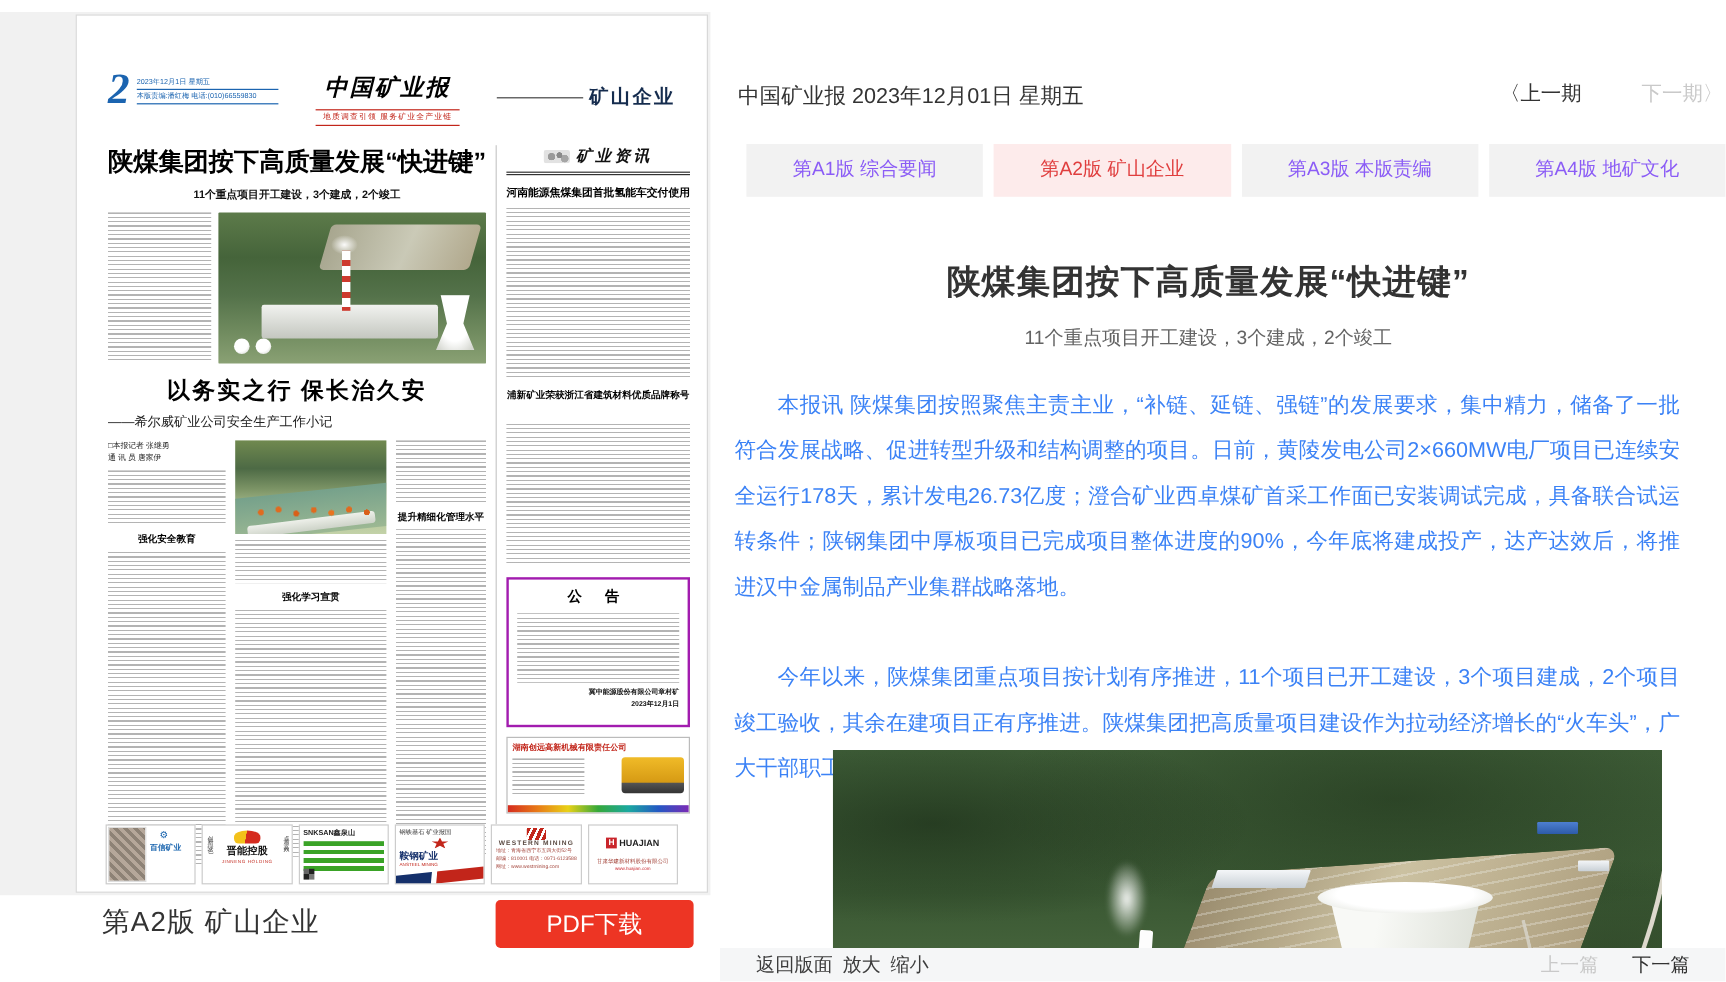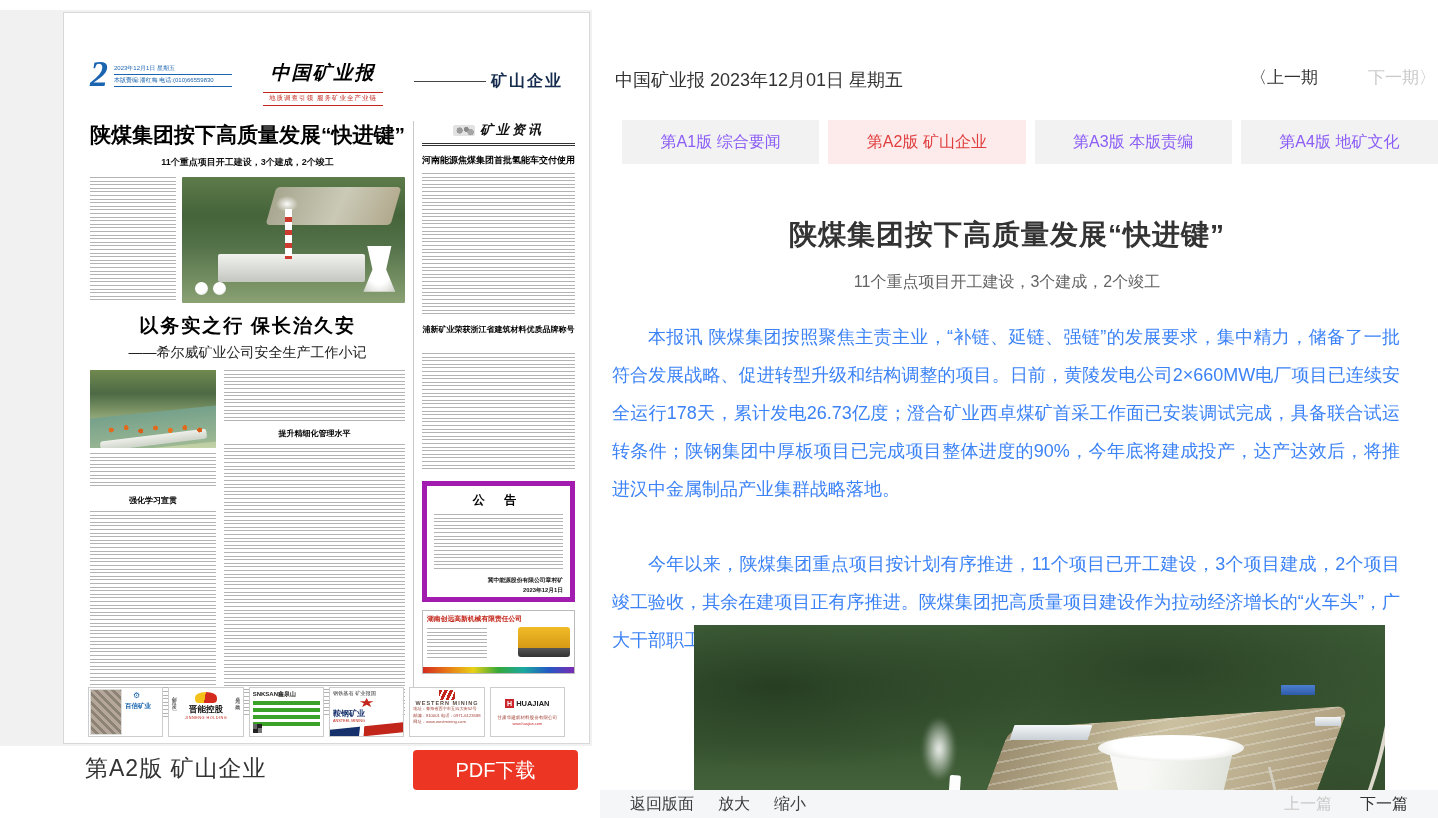--- a/index.html
+++ b/index.html
@@ -47,21 +47,21 @@
   .p1-smoke { position:absolute; bottom:72%; left:42%; width:22px; height:16px; border-radius:50%;
     background:radial-gradient(rgba(255,255,255,.95), rgba(255,255,255,0) 72%); }
   .p1-tower { position:absolute; bottom:9%; right:3%; width:38px; height:46px;
     background:radial-gradient(ellipse at 50% 25%, #ffffff 55%, #d4d6cf 85%);
     clip-path:polygon(18% 0,82% 0,68% 52%,92% 100%,8% 100%,32% 52%); }
   .p1-tank { position:absolute; bottom:6%; width:13px; height:13px; border-radius:50%;
     background:radial-gradient(circle at 40% 35%, #fff 55%, #c9ccc4); }
 
   .np-art2-title { font-family:"Liberation Serif", serif; font-size:19px; font-weight:bold; color:#000;
     text-align:center; letter-spacing:2px; margin-top:10px; white-space:nowrap; }
-  .np-art2-sub { font-size:14px; color:#222; text-align:center; margin:5px 0 8px; }
+  .np-art2-sub { font-size:11px; color:#222; text-align:left; margin:5px 0 8px; }
   .np-3col { display:flex; gap:8px; height:352px; }
   .np-3col .c1 { width:98px; } .np-3col .c2 { width:126px; } .np-3col .c3 { flex:1; }
   .np-byline { font-size:6.5px; color:#222; line-height:1.5; margin-bottom:5px; }
   .np-crosshead { font-size:8px; font-weight:bold; color:#000; text-align:center; margin:6px 0 5px; }
   .np-photo2 { position:relative; height:78px; overflow:hidden;
     background:linear-gradient(180deg,#70894f 0%,#4d6a45 30%,#7c9466 52%,#a9bd8f 72%,#c3d2a8 100%); }
   .p2-water { position:absolute; bottom:0; left:0; right:0; height:46%; transform:skewY(-6deg);
     background:linear-gradient(180deg,#76a18b,#9cb893); }
   .p2-walk { position:absolute; bottom:4%; left:8%; width:85%; height:13%; transform:rotate(-7deg);
     background:linear-gradient(#eef0ea,#cdd3c8); border-radius:3px; }
@@ -78,21 +78,21 @@
     border-bottom:3px double #333; padding-bottom:4px; margin-bottom:8px; }
   .np-banner .orn { width:22px; height:11px; border-radius:2px;
     background:radial-gradient(circle at 30% 50%, #9a9a9a 18%, transparent 20%),
       radial-gradient(circle at 60% 40%, #8a8a8a 16%, transparent 18%),
       radial-gradient(circle at 80% 65%, #a5a5a5 16%, transparent 18%), #e2e2e2; }
   .np-banner .txt { font-family:"Liberation Serif", serif; font-style:italic; font-weight:bold;
     font-size:13px; color:#111; letter-spacing:3px; }
   .np-rhead { font-family:"Liberation Serif", serif; font-weight:bold; color:#000; text-align:center;
     font-size:9px; white-space:nowrap; margin-bottom:6px; }
   .np-rhead.second { font-size:8px; margin:9px 0 18px; }
-  .np-notice { border:5px solid #a21caf; padding:6px 7px 1px; margin-top:10px; }
+  .np-notice { border:2px solid #a21caf; padding:6px 7px 11px; margin-top:10px; }
   .np-notice .t { font-size:12px; font-weight:bold; text-align:center; letter-spacing:8px; color:#000; margin-bottom:5px; }
   .np-notice .sign { font-size:5.8px; font-weight:bold; color:#111; text-align:right; margin-top:4px; line-height:1.7; }
   .np-ad-cy { position:relative; border:1px solid #bbb; margin-top:8px; height:64px; padding:3px 4px 8px; overflow:hidden; }
   .np-ad-cy .t { font-size:6.8px; font-weight:bold; color:#c2251a; white-space:nowrap; }
   .np-ad-cy .mach { position:absolute; right:4px; top:16px; width:52px; height:30px; border-radius:3px;
     background:linear-gradient(#f0bb28,#d69a14 70%,#555 71%,#333); }
   .np-ad-cy .rainbow { position:absolute; left:0; right:0; bottom:0; height:6px;
     background:linear-gradient(90deg,#d52b1e,#e87b17,#e8d117,#35a83a,#1ba8a0,#2458c4,#7a2bb5); }
 
   .np-ads { position:absolute; left:24px; right:24px; bottom:6px; height:50px; display:flex; gap:5px; }
@@ -179,21 +179,21 @@
     clip-path:polygon(9% 5%,91% 5%,72% 62%,82% 100%,18% 100%,28% 62%); }
   .tower2-rim { position:absolute; top:110px; left:404px; width:146px; height:26px; border-radius:50%;
     background:radial-gradient(ellipse at 50% 40%, #ffffff 55%, #d8dbd2); }
   .road2 { position:absolute; top:40px; right:6px; width:130px; height:240px; transform:rotate(9deg);
     border-right:4px solid #ddd9cd; border-radius:0 0 70% 0 / 0 0 85% 0; }
   .road3 { position:absolute; top:150px; right:96px; width:90px; height:140px; transform:rotate(-14deg);
     border-right:3px solid #d5d1c5; border-radius:0 0 80% 0 / 0 0 90% 0; opacity:.9; }
 
   .toolbar { position:absolute; left:600px; right:0; top:790px; height:28px; background:#f5f6f7;
     display:flex; align-items:center; font-size:16px; color:#3c3c3c; }
-  .toolbar .grp-l { display:flex; gap:24px; padding-left:30px;text-align:right; }
+  .toolbar .grp-l { display:flex; gap:8px; padding-left:30px;text-align:right; }
   .toolbar .grp-r { margin-left:auto; display:flex; gap:28px; padding-right:30px; }
   .toolbar span { cursor:pointer; }
   .toolbar .prev-art { color:#c9c9c9; }
   .toolbar .next-art { color:#333; }
 </style>
 </head>
 <body>
 
 <div class="backdrop"></div>
 
@@ -226,20 +226,29 @@
           <div class="p1-smoke"></div>
           <div class="p1-chimney"></div>
           <div class="p1-tower"></div>
           <div class="p1-tank" style="left:6%;"></div>
           <div class="p1-tank" style="left:14%;"></div>
         </div>
       </div>
       <div class="np-art2-title">以务实之行 保长治久安</div>
       <div class="np-art2-sub">——希尔威矿业公司安全生产工作小记</div>
       <div class="np-3col">
+        <div class="c1">
+          <div class="np-byline">
+            <div>□本报记者 张继勇</div>
+            <div>通 讯 员 唐家伊</div>
+          </div>
+          <div class="ft" style="height:46px;"></div>
+          <div class="np-crosshead">强化安全教育</div>
+          <div class="ft" style="height:262px;"></div>
+        </div>
         <div class="c2">
           <div class="np-photo2">
             <div class="p2-water"></div>
             <div class="p2-walk"></div>
             <div class="p2-crew"></div>
           </div>
           <div class="ft" style="height:36px; margin-top:5px;"></div>
           <div class="np-crosshead">强化学习宣贯</div>
           <div class="ft" style="height:206px;"></div>
         </div>

